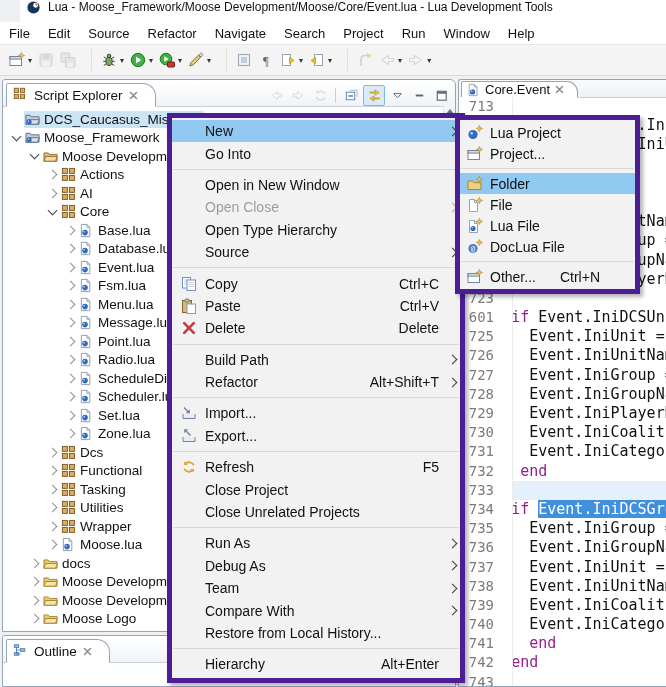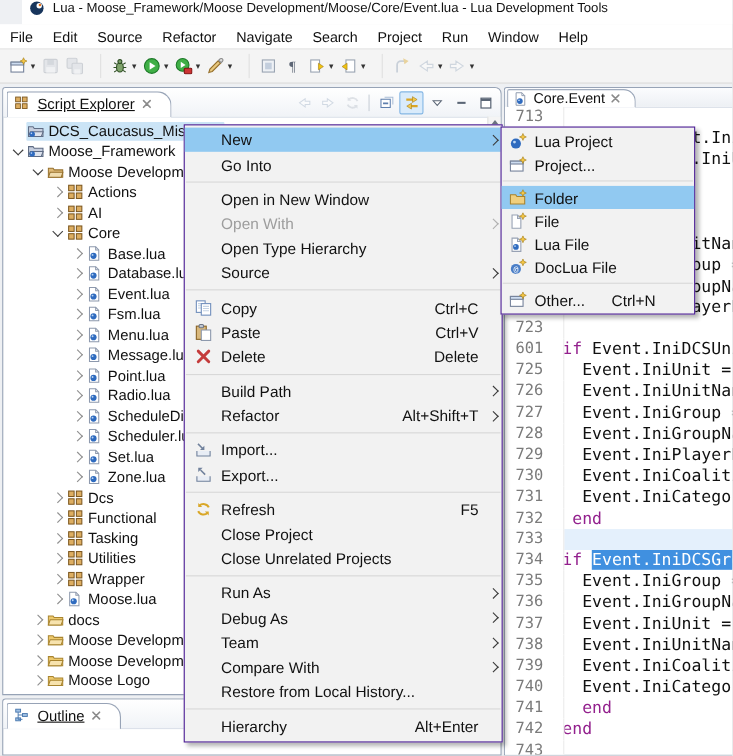--- a/index.html
+++ b/index.html
@@ -18,21 +18,21 @@
   .tgroup + .tgroup{border-left:1px solid #e0e0e0;padding-left:6px;}
   .tbtn{width:22px;height:22px;display:flex;align-items:center;justify-content:center;}
   .caret{font-size:8px;color:#333;margin:0 3px 0 0;}
   .dis{opacity:.42;}
   
   .panel{position:absolute;background:#fff;border:1px solid #97a3b6;border-radius:3px 6px 0 0;box-sizing:border-box;}
   #explorer{left:2px;top:79px;width:454px;height:553px;}
   #outlinep{left:2px;top:635px;width:454px;height:52px;}
   #editor{left:458px;top:79px;width:208px;height:608px;border-right:none;border-radius:3px 0 0 0;}
   .phead{height:26px;background:linear-gradient(#ffffff,#f0f3f7);border-bottom:1px solid #c7d0dd;
-         display:flex;align-items:center;position:relative;border-radius:3px 6px 0 0;text-decoration:underline;}
+         display:flex;align-items:flex-end;position:relative;border-radius:3px 6px 0 0;}
   .ptab{display:flex;align-items:center;gap:5px;background:#fff;border:1px solid #97a3b6;border-bottom:1px solid #fff;
         border-radius:2px 13px 0 0;padding:3px 16px 3px 6px;margin:2px 0 -1px 3px;font-size:13.5px;white-space:nowrap;}
   .ptools{margin-left:auto;display:flex;align-items:center;gap:2px;padding-right:4px;}
   .ptool{width:20px;height:19px;display:flex;align-items:center;justify-content:center;border-radius:2px;}
   .ptool.sel{background:#d9ebfb;border:1px solid #84b6e4;}
   .psep{width:1px;height:15px;background:#c9cfd8;margin:0 3px;}
   
   .tree{position:absolute;left:0;top:26px;right:11px;bottom:0;overflow:hidden;font-size:13.5px;padding-top:4px;}
   .trow{height:18.5px;display:flex;align-items:center;white-space:nowrap;}
   .texp{width:15px;flex:none;display:flex;justify-content:center;align-items:center;}
@@ -50,21 +50,21 @@
   .ebody{position:absolute;left:0;top:17px;right:0;bottom:0;overflow:hidden;
          font-family:"DejaVu Sans Mono",monospace;font-size:15px;}
   .cline{height:19.2px;line-height:19.2px;display:flex;white-space:pre;flex-direction:column;}
   .cline.cur{background:#e4f0fc;}
   .ln{flex:none;width:54px;text-align:right;padding-right:18px;box-sizing:border-box;color:#7b7b7b;
       font-size:14px;background:#fff;border-right:1px solid #ececec;}
   .ctext{padding-left:7px;}
   .k{color:#93208d;font-weight:normal;}
   .s{background:#4090e0;color:#fff;}
   
-  .cmenu{position:absolute;background:#f2f2f2;border:1px solid #4c1d95;box-shadow:3px 3px 4px rgba(0,0,0,.3);
+  .cmenu{position:absolute;background:#f2f2f2;border:5px solid #4c1d95;box-shadow:3px 3px 4px rgba(0,0,0,.3);
          padding:2px 0;z-index:10;font-size:14px;}
   #mainmenu{left:167px;top:113px;width:288px;}
   #submenu{left:455px;top:115px;width:175px;z-index:11;}
   .mrow{display:flex;align-items:center;color:#111;}
   #mainmenu .mrow{height:22.4px;}
   #submenu .mrow{height:21px;}
   .mrow.hl{background:#91c9f1;}
   .mrow.disbl{color:#9d9d9d;}
   .mico{width:33px;flex:none;display:flex;justify-content:center;align-items:center;}
   #submenu .mico{width:30px;}
@@ -925,21 +925,21 @@
     </div>
       <div class="msep"></div>
       <div class="mrow  ">
       <span class="mico"></span>
       <span class="mlabel">Open in New Window</span>
 
       <span class="marr"></span>
     </div>
       <div class="mrow  disbl">
       <span class="mico"></span>
-      <span class="mlabel">Open With</span>
+      <span class="mlabel">Open Close</span>
 
       <span class="marr">
           <span class="chev"></span>
         </span>
     </div>
       <div class="mrow  ">
       <span class="mico"></span>
       <span class="mlabel">Open Type Hierarchy</span>
 
       <span class="marr"></span>

